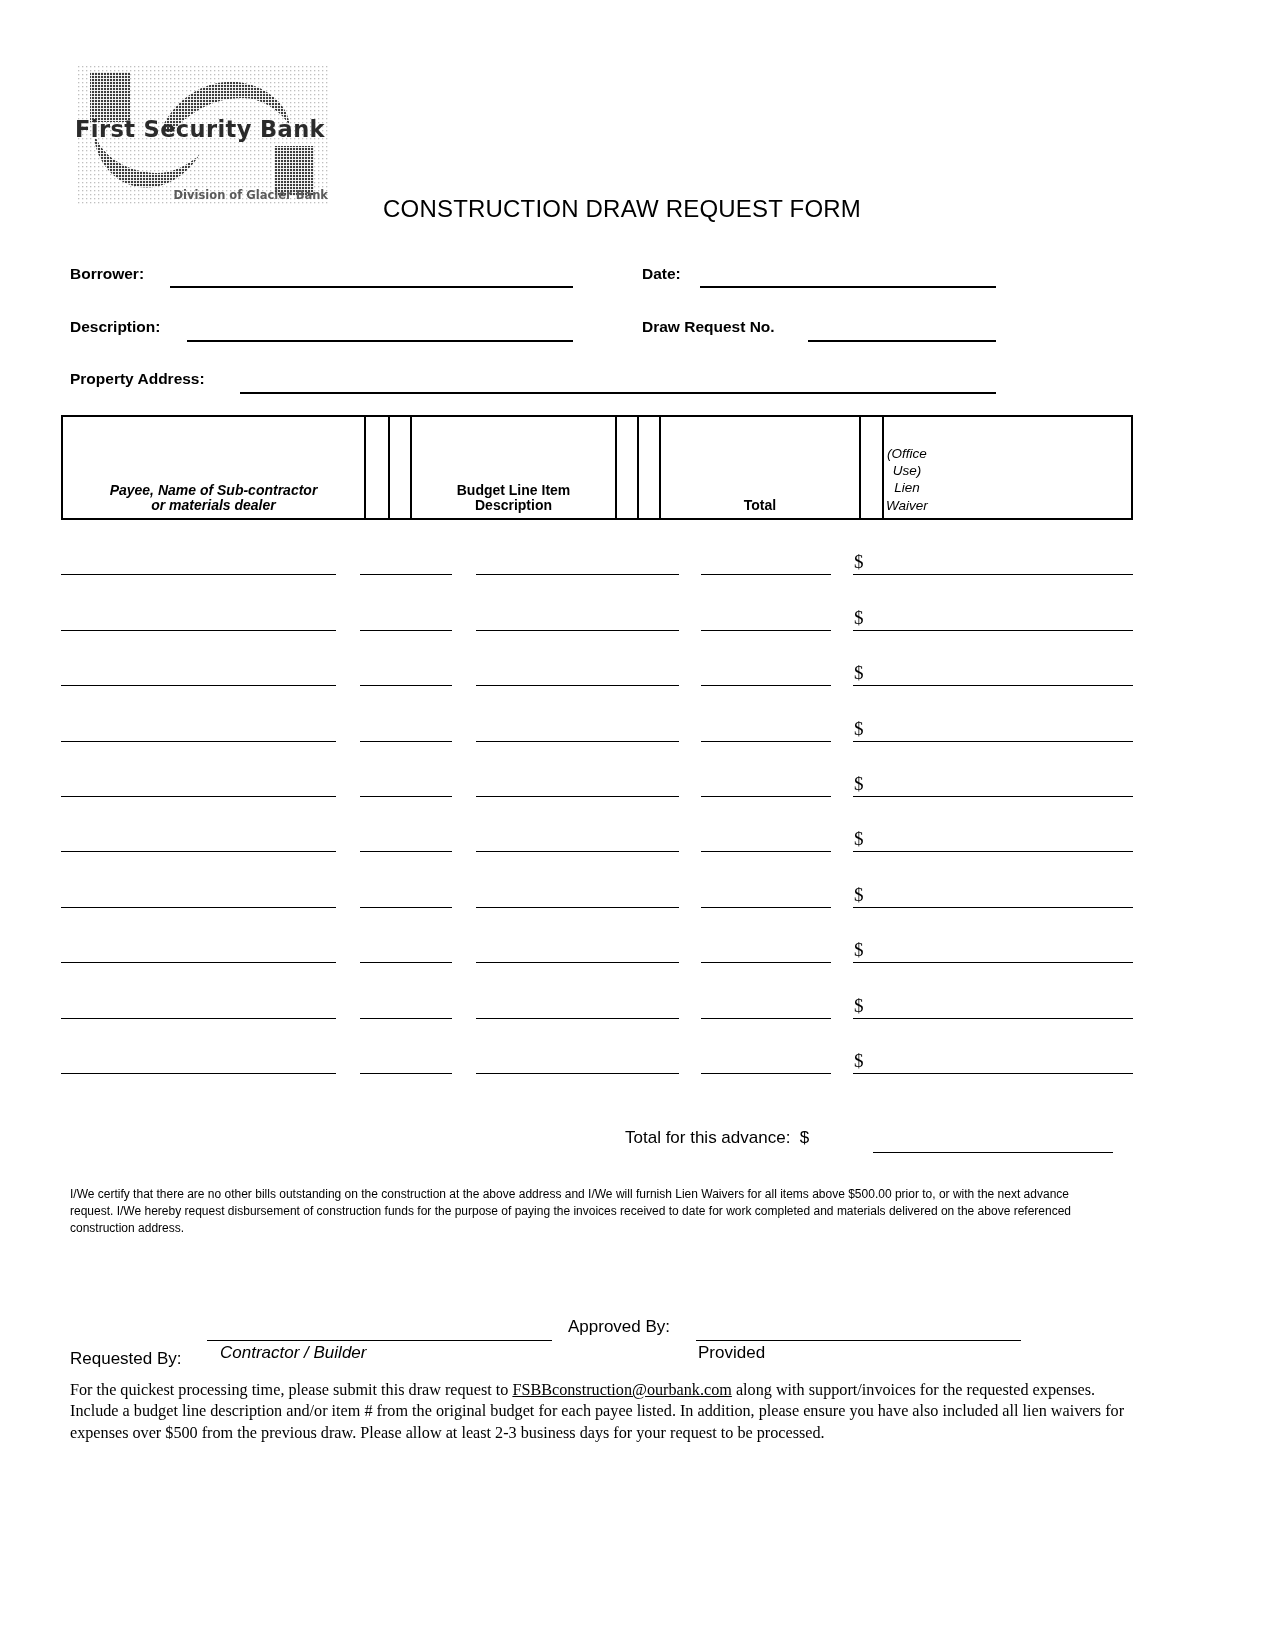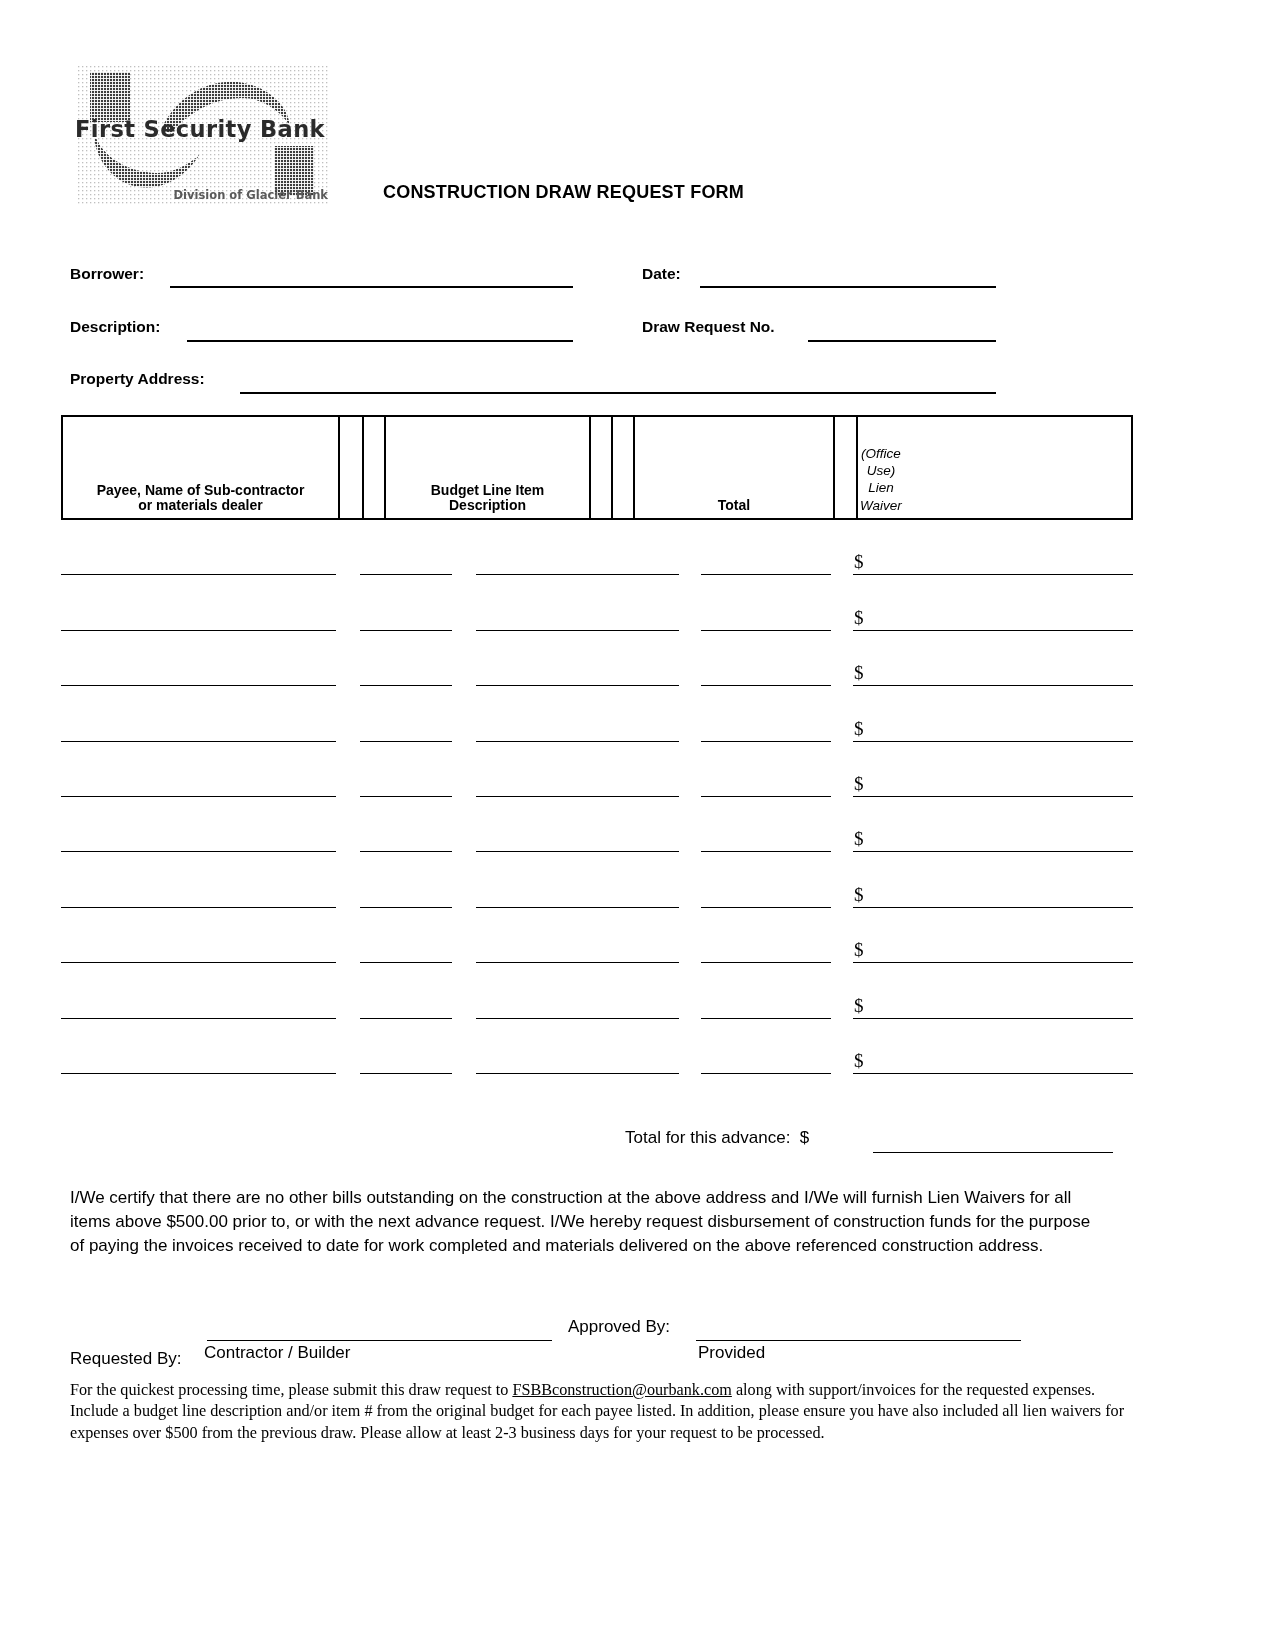--- a/index.html
+++ b/index.html
@@ -57,23 +57,23 @@
     text-align: right;
     padding-right: 4px;
     box-sizing: border-box;
     white-space: nowrap;
   }
 
   
   #form-title {
     position: absolute;
     left: 383px;
-    top: 182px;
-    font-size: 18px;
-    font-weight: bold;
+    top: 195px;
+    font-size: 24px;
+    font-weight: normal;
     letter-spacing: 0.2px;
     white-space: nowrap;
   }
 
   
   .field-label {
     position: absolute;
     font-size: 15.5px;
     font-weight: bold;
     white-space: nowrap;
@@ -172,21 +172,21 @@
     width: 240px;
     border-bottom: 1.6px solid #000;
   }
 
   
   #certification {
     position: absolute;
     left: 70px;
     top: 1186px;
     width: 1030px;
-    font-size: 17px;
+    font-size: 12px;
     line-height: 1.41;
     text-align: left;
   }
 
   
   .sig-label {
     position: absolute;
     font-size: 17px;
     white-space: nowrap;
   }
@@ -257,21 +257,21 @@
 <div class="field-label" style="left:70px; top:318px;">Description:</div>
 <div class="rule" style="left:187px; top:340px; width:386px;"></div>
 
 <div class="field-label" style="left:642px; top:318px;">Draw Request No.</div>
 <div class="rule" style="left:808px; top:340px; width:188px;"></div>
 
 <div class="field-label" style="left:70px; top:370px;">Property Address:</div>
 <div class="rule" style="left:240px; top:392px; width:756px;"></div>
 
 <div id="thead-box">
-  <div class="th" style="width:277px;">
+  <div class="th" style="width:303px;font-style:italic;">
     <div class="th-text">
       <span>Payee, Name of Sub-contractor</span><br>
       <span>or materials dealer</span>
     </div>
   </div>
   <div class="th spacer" style="width:24px;"></div>
   <div class="th spacer" style="width:22px;"></div>
   <div class="th" style="width:205px;">
     <div class="th-text">
       <span>Budget Line Item</span><br>
@@ -390,21 +390,21 @@
 <div id="total-label">
   <span>Total for this advance:</span>
   &nbsp;<span>$</span>
 </div>
 <div id="total-rule"></div>
 
 <div id="certification">I/We certify that there are no other bills outstanding on the construction at the above address and I/We will furnish Lien Waivers for all items above $500.00 prior to, or with the next advance request. I/We hereby request disbursement of construction funds for the purpose of paying the invoices received to date for work completed and materials delivered on the above referenced construction address.</div>
 
 <div class="sig-label" style="left:70px; top:1349px;">Requested By:</div>
 <div class="rule thin" style="left:207px; top:1340px; width:345px;"></div>
-<div class="sig-caption" style="left:204px; top:1343px;">Contractor / Builder</div>
+<div class="sig-caption" style="left:220px; top:1343px;font-style:italic;">Contractor / Builder</div>
 
 <div class="sig-label" style="left:568px; top:1317px;">Approved By:</div>
 <div class="rule thin" style="left:696px; top:1340px; width:325px;"></div>
 <div class="sig-caption" style="left:698px; top:1343px;">Provided</div>
 
 <div id="footer-note">
   <span>For the quickest processing time, please submit this draw request to </span><span class="email">FSBBconstruction@ourbank.com</span><span> along with support/invoices for the requested expenses.  Include a budget line description and/or item # from the original budget for each payee listed. In addition, please ensure you have also included all lien waivers for expenses over $500 from the previous draw.  Please allow at least 2-3 business days for your request to be processed.</span>
 </div>
 
 </body></html>

